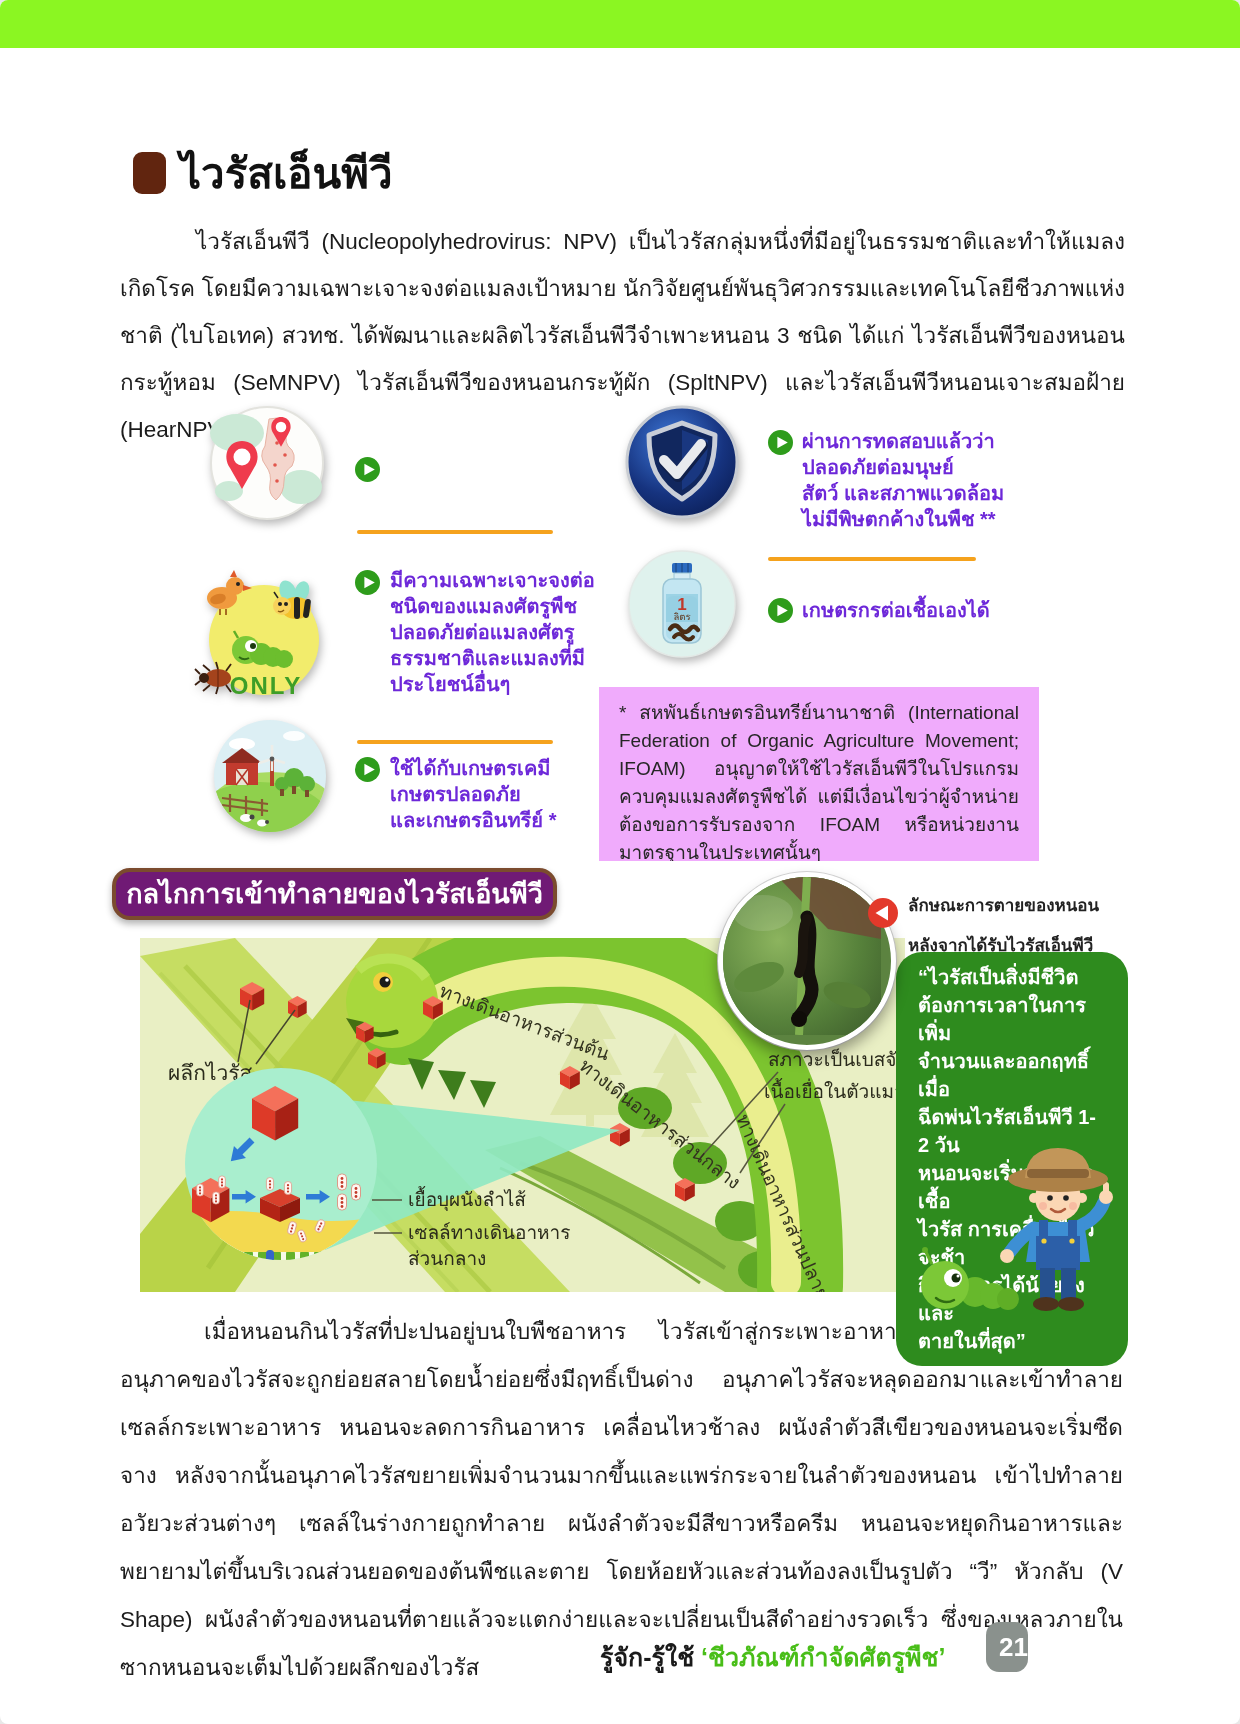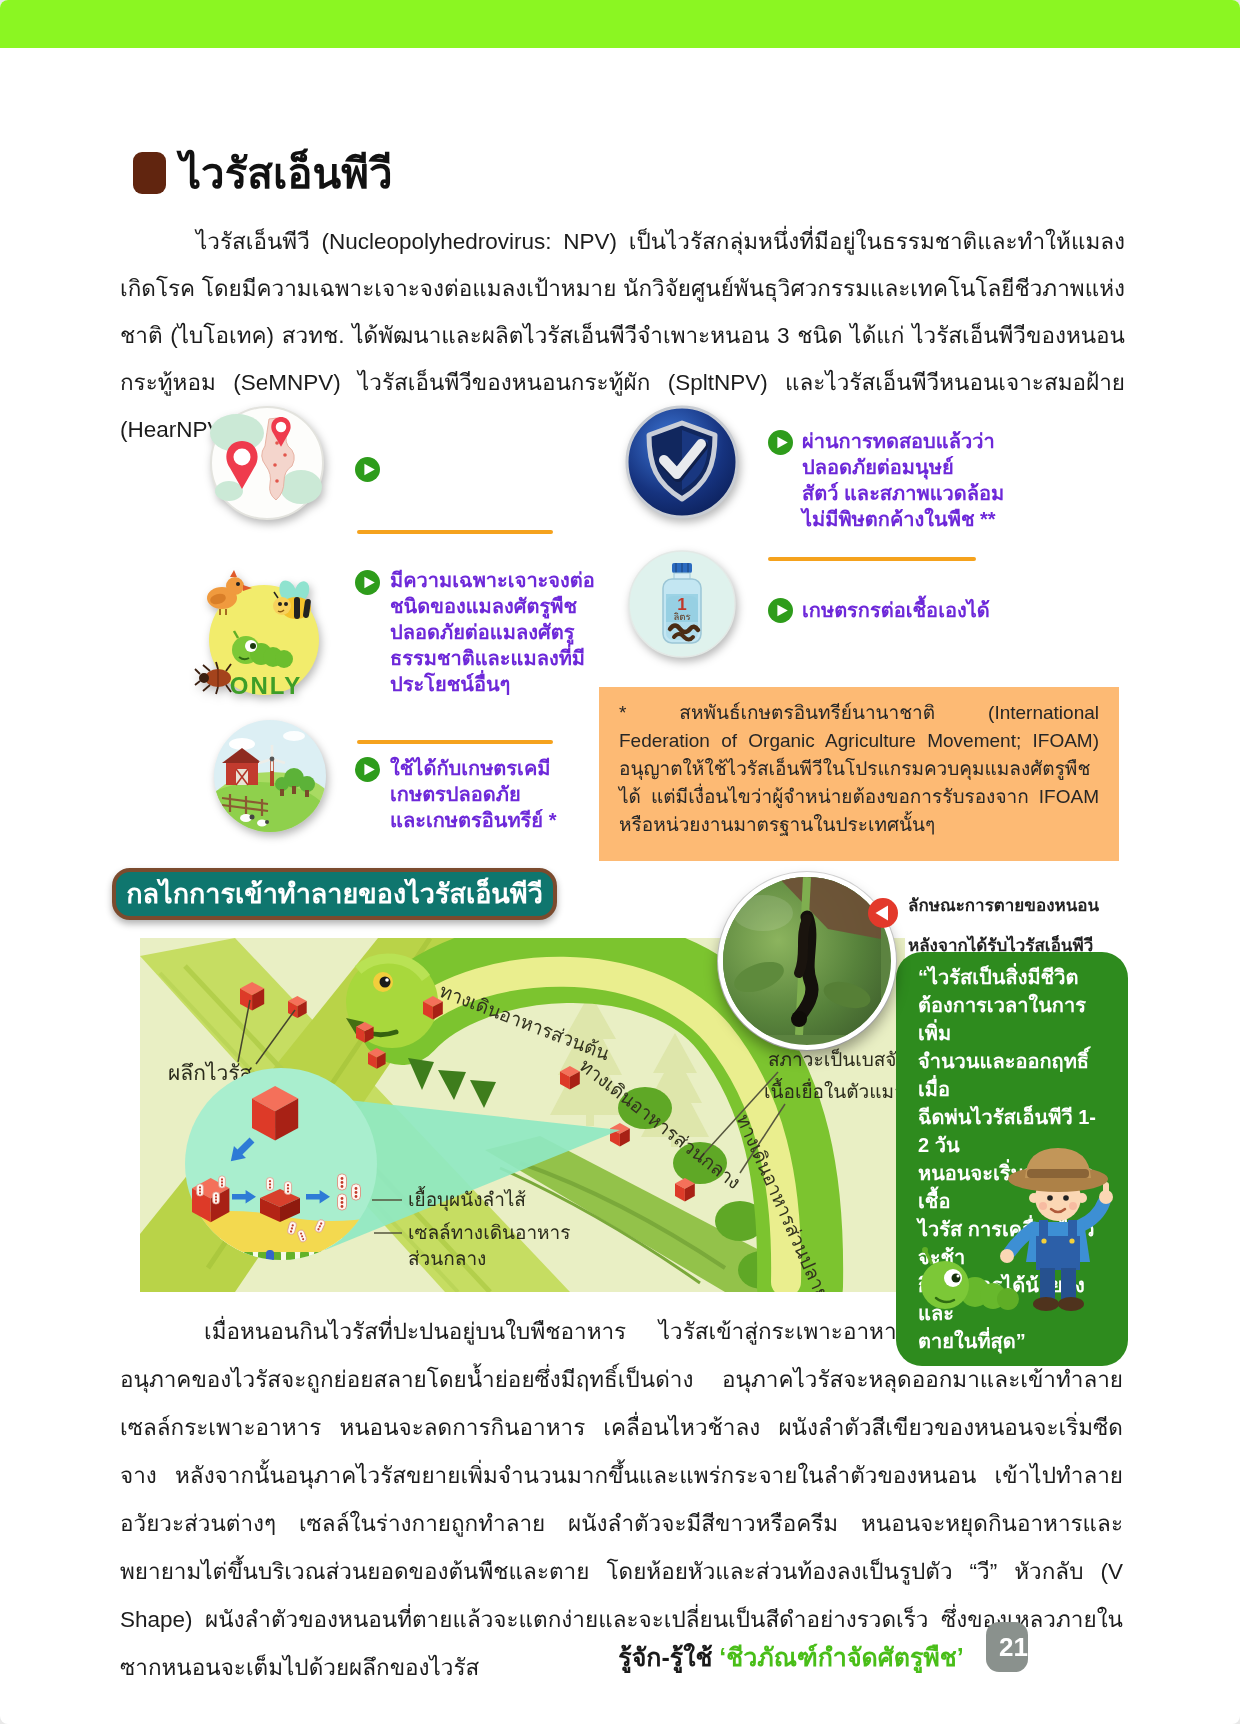--- a/index.html
+++ b/index.html
@@ -8,40 +8,40 @@
   .abs{position:absolute;}
   .topbar{left:0;top:0;width:1240px;height:48px;background:#8BF622;}
   .title-bullet{left:133px;top:152px;width:33px;height:42px;border-radius:9px;background:#61250F;}
   .page-title{left:180px;top:140px;font-size:42px;font-weight:800;color:#111;}
   .intro{left:120px;top:218px;width:1005px;font-size:22.5px;line-height:47px;
          text-align:justify;text-indent:76px;}
   .feat-text{font-size:20px;line-height:26px;font-weight:600;color:#6d28d9;white-space:pre-line;}
   .icon-wrap svg{filter:drop-shadow(2px 4px 4px rgba(0,0,0,0.28));}
   .play{width:25px;height:25px;display:block;}
   .divider{height:4px;background:#F5A21D;border-radius:2px;}
-  .footnote-box{left:599px;top:687px;width:520px;height:174px;background:#fdba74;
+  .footnote-box{left:599px;top:687px;width:440px;height:174px;background:#f0abfc;
                 box-sizing:border-box;padding:12px 20px;overflow:hidden;}
   .footnote-box p{margin:0;font-size:19px;line-height:28px;text-align:justify;color:#262626;}
-  .banner{left:112px;top:868px;width:445px;height:52px;background:#0f766e;border:4px solid #7B4B2E;
+  .banner{left:112px;top:868px;width:445px;height:52px;background:#701a75;border:4px solid #7B4B2E;
           border-radius:18px;box-sizing:border-box;text-align:center;line-height:44px;
           color:#fff;font-size:27px;font-weight:700;box-shadow:0 4px 7px rgba(0,0,0,0.3);}
   .photo-circle{left:718px;top:872px;width:168px;height:168px;border-radius:50%;
                 border:5px solid #fff;box-shadow:0 8px 14px rgba(0,0,0,0.35),0 0 0 1px #d8d8d8;
                 overflow:hidden;z-index:6;background:#5c8340;}
   .caption{left:908px;top:886px;width:235px;font-size:17px;line-height:40px;font-weight:600;
            white-space:pre-line;color:#222;}
   .bubble{left:896px;top:952px;width:232px;box-sizing:border-box;background:#2E8B1E;
           border-radius:26px;padding:11px 22px;color:#fff;font-size:20px;font-weight:700;
           line-height:28px;white-space:pre-line;z-index:4;}
   .bubble-tail{left:916px;top:1178px;width:0;height:0;border-left:14px solid transparent;
                border-right:36px solid transparent;border-top:64px solid #2E8B1E;
                transform:rotate(6deg);z-index:3;}
   .body-text{left:120px;top:1308px;width:1003px;font-size:22.5px;line-height:48px;
              text-align:justify;text-indent:84px;}
-  .footer-text{left:600px;top:1637px;width:382px;text-align:center;font-size:25px;font-weight:800;color:#1a1a1a;}
+  .footer-text{left:600px;top:1637px;width:382px;text-align:left;font-size:25px;font-weight:800;color:#1a1a1a;}
   .footer-green{color:#49BE18;}
   .page-badge{left:986px;top:1622px;width:42px;height:50px;background:#8A918D;border-radius:13px;
               color:#fff;font-size:26px;font-weight:800;text-align:right;line-height:50px;}
   svg text{font-family:"Liberation Sans",sans-serif;}
 </style>
 </head>
 <body>
 
 <div class="page">
 

